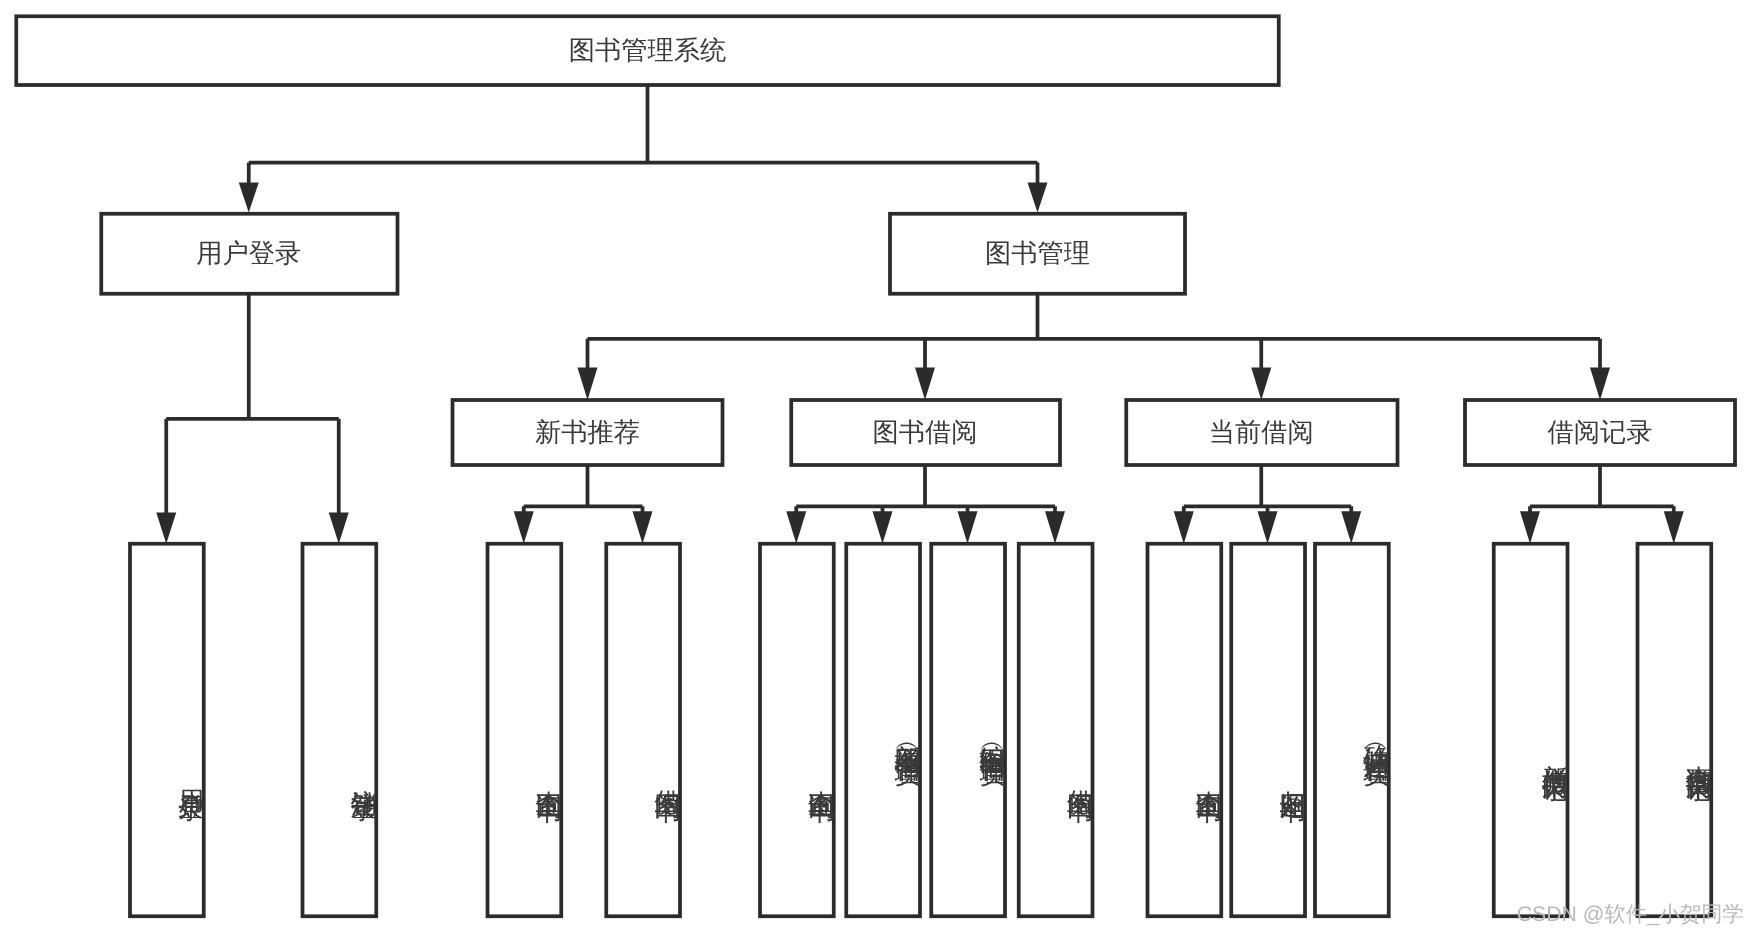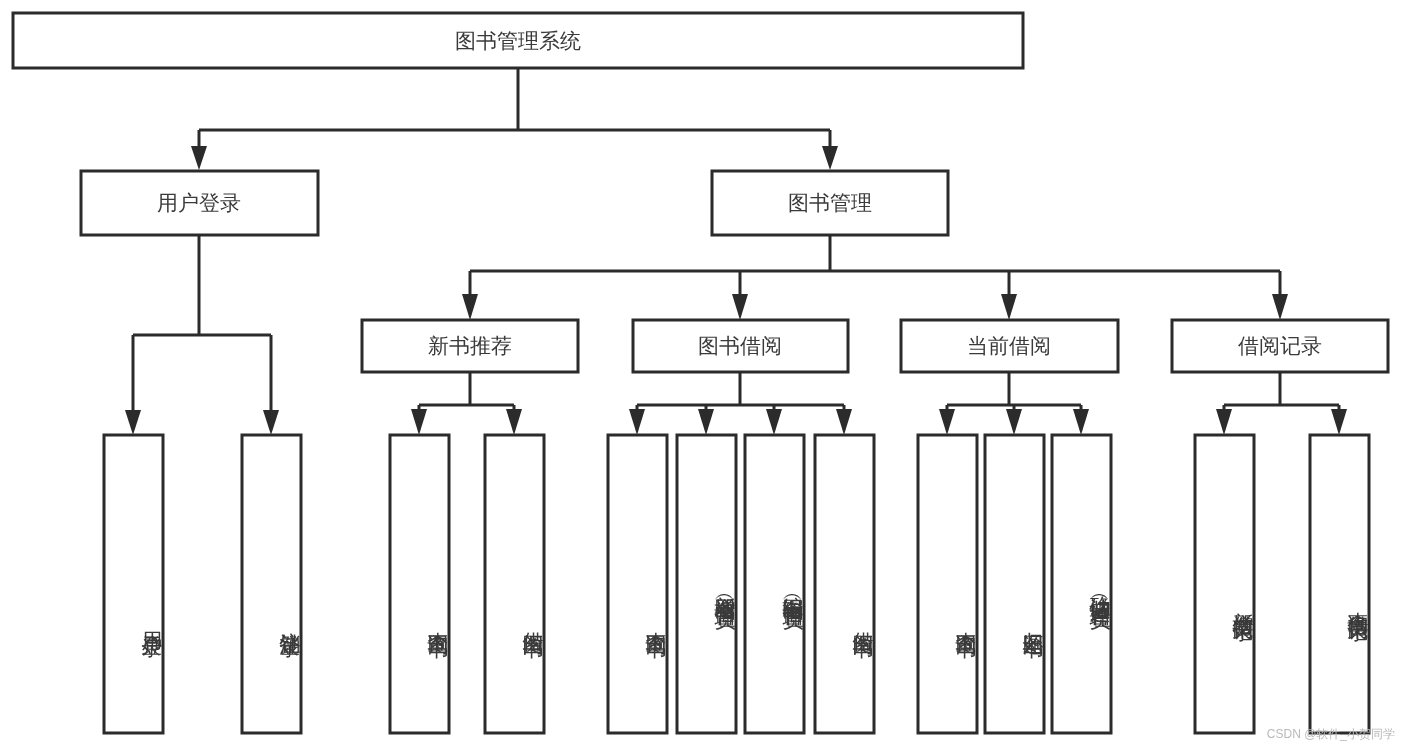--- a/index.html
+++ b/index.html
@@ -62,21 +62,21 @@
     display: flex;
     align-items: flex-start;
     justify-content: center;
     pointer-events: none;
   }
   #watermark {
     position: absolute;
     right: 10px;
     bottom: 4px;
     font-family: "Liberation Sans", "DejaVu Sans", sans-serif;
-    font-size: 12px;
+    font-size: 17px;
     color: #b9b9b9;
     white-space: nowrap;
   }
 </style>
 </head>
 <body>
 
 <div id="diagram-root">
 
   <svg id="flow" viewBox="0 0 1405 747">

